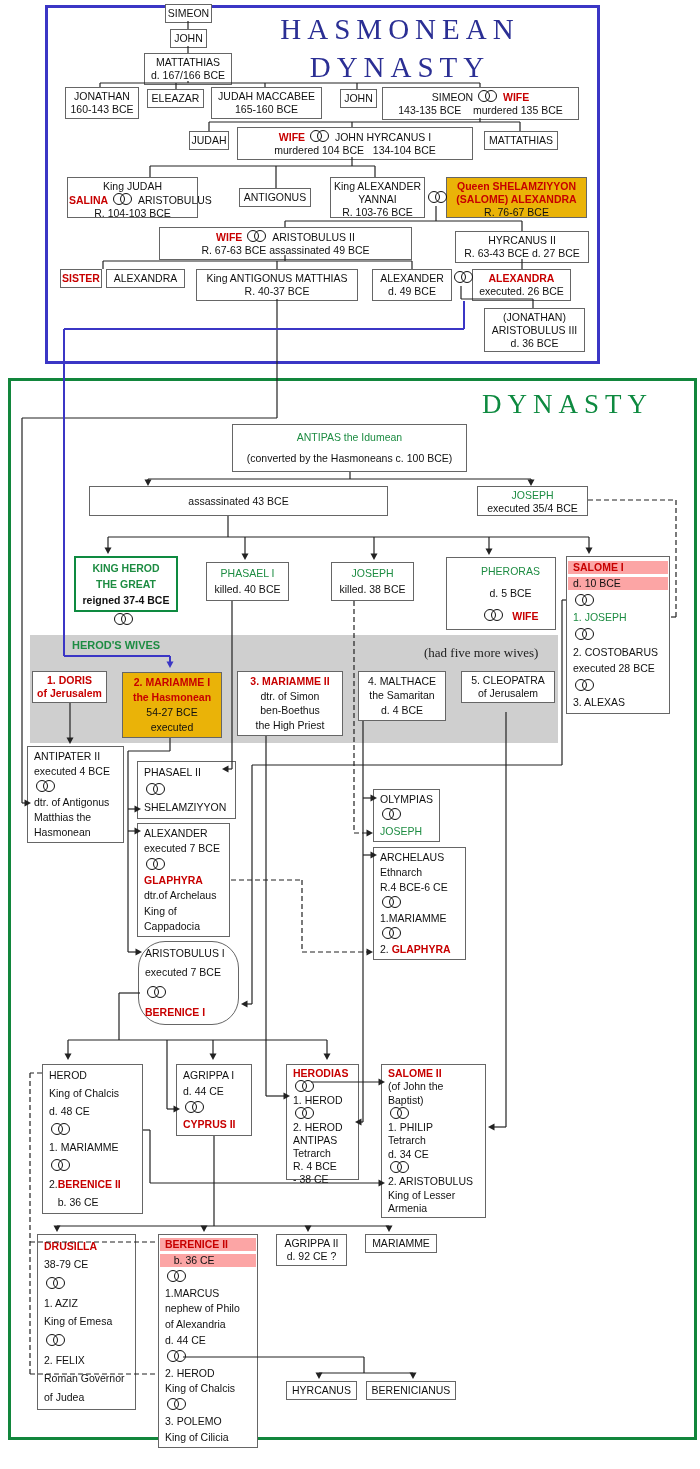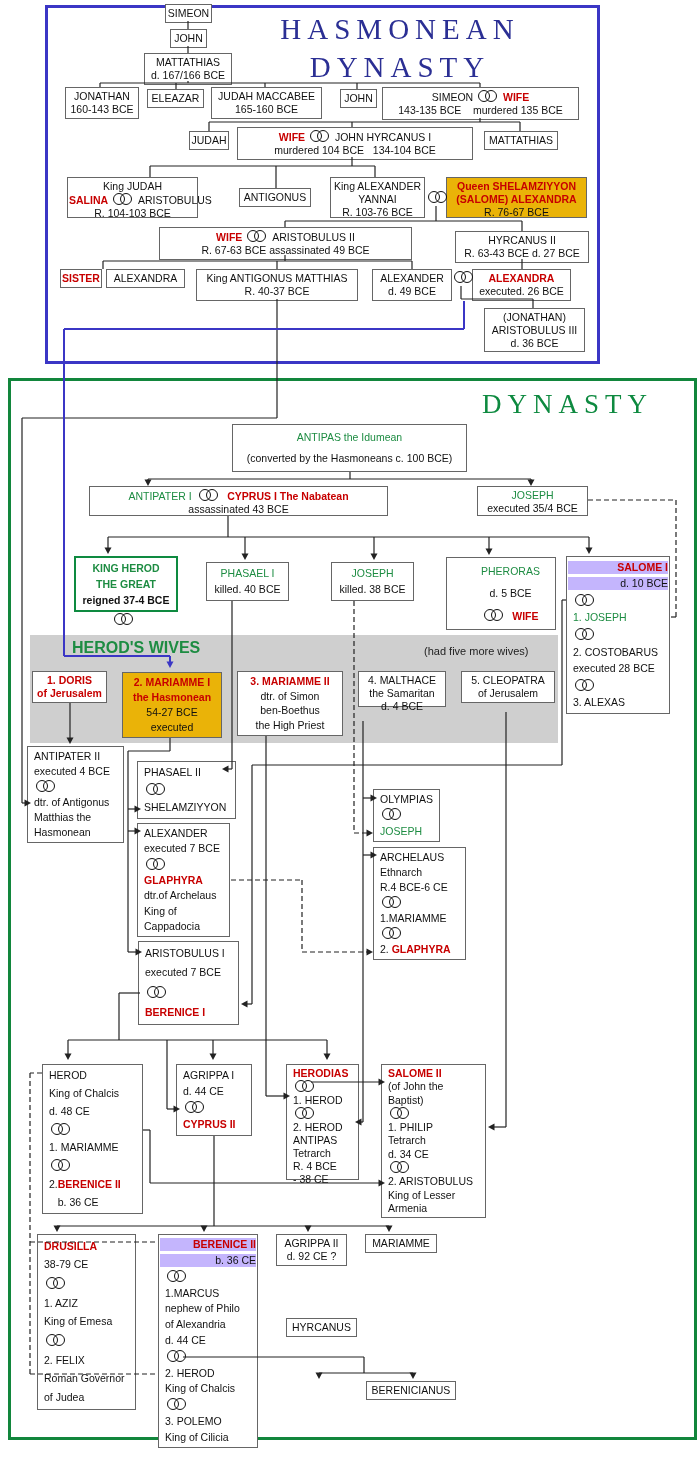--- a/index.html
+++ b/index.html
@@ -6,31 +6,31 @@
   #page{position:relative;width:700px;height:1469px;background:#fff;overflow:hidden;
         font-family:"Liberation Sans",sans-serif;color:#111;}
   .sec-border{position:absolute;background:transparent;}
   #has-border{left:45px;top:5px;width:549px;height:353px;border:3px solid #3b36c5;}
   #her-border{left:8px;top:378px;width:683px;height:1056px;border:3px solid #12863c;}
   .big-title{position:absolute;font-family:"Liberation Serif",serif;text-align:center;
              letter-spacing:6px;font-size:29px;line-height:38px;}
   #has-title{left:255px;top:10px;width:290px;color:#2b2f94;}
   #her-title{left:445px;top:385px;width:245px;color:#0e8a40;font-size:27px;}
   #gray-band{position:absolute;left:30px;top:635px;width:528px;height:108px;background:#cfcfcf;}
-  #wives-label{position:absolute;left:72px;top:639px;font-size:16px;font-weight:bold;color:#1d8c42;}
-  #wives-note{position:absolute;left:424px;top:645px;font-size:11px;color:#222;}
+  #wives-label{position:absolute;left:72px;top:639px;font-size:11px;font-weight:bold;color:#1d8c42;}
+  #wives-note{position:absolute;left:424px;top:645px;font-size:13px;color:#222;font-family:Liberation Serif, serif;}
   .box{position:absolute;box-sizing:border-box;background:#fff;border:1px solid #666;
        font-size:10.5px;line-height:13px;text-align:center;padding:2px 1px;
        display:flex;flex-direction:column;justify-content:space-around;z-index:2;}
   .box.left{text-align:left;}
   .box.left .ln{padding-left:5px;}
   .box.yellow{background:#eab308;}
   .box.greenframe{border:2px solid #0e8a40;font-weight:bold;}
   .ln{white-space:nowrap;}
-  .ln.hl{background:#c4b5fd;text-align:right;}
+  .ln.hl{background:#fca5a5;}
   .c-r{color:#c70000;font-weight:bold;}
   .c-g{color:#1d8c42;}
   .c-gb{color:#1d8c42;font-weight:bold;}
   .rings{display:inline-block;position:relative;width:24px;height:13px;vertical-align:-2px;}
   .rings i{position:absolute;top:0;width:12px;height:12px;border:1.4px solid #111;
            border-radius:50%;box-sizing:border-box;display:block;}
   .rings i:first-child{left:2px;} .rings i:last-child{left:9px;}
   .rings-abs{position:absolute;z-index:3;}
   #key{position:absolute;left:607px;top:4px;width:92px;font-size:12px;line-height:16px;}
   #key .kt{font-weight:bold;font-size:13px;margin-bottom:24px;}
@@ -150,21 +150,20 @@
       <div class="box" style="left: 484px; top: 308px; width: 101px; height: 44px;">
         <div class="ln"><span>(JONATHAN)</span></div>
         <div class="ln"><span>ARISTOBULUS III</span></div>
         <div class="ln"><span>d. 36 BCE</span></div>
       </div>
       <div class="box" style="left: 232px; top: 424px; width: 235px; height: 48px;">
         <div class="ln"><span class="c-g">ANTIPAS  the Idumean</span></div>
         <div class="ln"><span>(converted by the Hasmoneans c. 100 BCE)</span></div>
       </div>
       <div class="box" style="left: 89px; top: 486px; width: 299px; height: 30px;">
-        <div class="ln"><span class="c-g">ANTIPATER I</span><span>&nbsp;&nbsp;</span><span class="rings"><i></i><i></i></span><span class="c-r">&nbsp;&nbsp;CYPRUS I  The Nabatean</span></div>
         <div class="ln"><span>assassinated 43 BCE</span></div>
       </div>
       <div class="box" style="left: 477px; top: 486px; width: 111px; height: 30px;">
         <div class="ln"><span class="c-g">JOSEPH</span></div>
         <div class="ln"><span>executed  35/4 BCE</span></div>
       </div>
       <div class="box greenframe" style="left: 74px; top: 556px; width: 104px; height: 56px;">
         <div class="ln"><span class="c-gb">KING HEROD</span></div>
         <div class="ln"><span class="c-gb">THE GREAT</span></div>
         <div class="ln"><span>reigned 37-4 BCE</span></div>
@@ -202,21 +201,21 @@
         <div class="ln"><span class="c-r">the Hasmonean</span></div>
         <div class="ln"><span>54-27 BCE</span></div>
         <div class="ln"><span>executed</span></div>
       </div>
       <div class="box" style="left: 237px; top: 671px; width: 106px; height: 65px;">
         <div class="ln"><span class="c-r">3. MARIAMME II</span></div>
         <div class="ln"><span>dtr. of Simon</span></div>
         <div class="ln"><span>ben-Boethus</span></div>
         <div class="ln"><span>the High Priest</span></div>
       </div>
-      <div class="box" style="left: 358px; top: 671px; width: 88px; height: 36px;">
+      <div class="box" style="left: 358px; top: 671px; width: 88px; height: 50px;">
         <div class="ln"><span>4. MALTHACE</span></div>
         <div class="ln"><span>the Samaritan</span></div>
         <div class="ln"><span>d. 4 BCE</span></div>
       </div>
       <div class="box" style="left: 461px; top: 671px; width: 94px;">
         <div class="ln"><span>5. CLEOPATRA</span></div>
         <div class="ln"><span>of Jerusalem</span></div>
       </div>
       <div class="box left" style="left: 27px; top: 746px; width: 97px; height: 97px;">
         <div class="ln"><span>ANTIPATER II</span></div>
@@ -233,21 +232,21 @@
       </div>
       <div class="box left" style="left: 137px; top: 823px; width: 93px; height: 114px;">
         <div class="ln"><span>ALEXANDER</span></div>
         <div class="ln"><span>executed 7 BCE</span></div>
         <div class="ln"><span class="rings"><i></i><i></i></span></div>
         <div class="ln"><span class="c-r">GLAPHYRA</span></div>
         <div class="ln"><span>dtr.of Archelaus</span></div>
         <div class="ln"><span>King of</span></div>
         <div class="ln"><span>Cappadocia</span></div>
       </div>
-      <div class="box left" style="left: 138px; top: 941px; width: 101px; height: 84px;">
+      <div class="box left" style="left: 138px; top: 941px; width: 101px; height: 84px; border-radius: 27px;">
         <div class="ln"><span>ARISTOBULUS I</span></div>
         <div class="ln"><span>executed 7 BCE</span></div>
         <div class="ln"><span class="rings"><i></i><i></i></span></div>
         <div class="ln"><span class="c-r">BERENICE I</span></div>
       </div>
       <div class="box left" style="left: 373px; top: 789px; width: 67px; height: 53px;">
         <div class="ln"><span>OLYMPIAS</span></div>
         <div class="ln"><span class="rings"><i></i><i></i></span></div>
         <div class="ln"><span class="c-g">JOSEPH</span></div>
       </div>
@@ -326,21 +325,21 @@
         <div class="ln"><span>3. POLEMO</span></div>
         <div class="ln"><span>King of Cilicia</span></div>
       </div>
       <div class="box" style="left: 276px; top: 1234px; width: 71px;">
         <div class="ln"><span>AGRIPPA II</span></div>
         <div class="ln"><span>d. 92 CE ?</span></div>
       </div>
       <div class="box" style="left: 365px; top: 1234px; width: 72px;">
         <div class="ln"><span>MARIAMME</span></div>
       </div>
-      <div class="box" style="left: 286px; top: 1318px; width: 71px;">
+      <div class="box" style="left: 286px; top: 1381px; width: 71px;">
         <div class="ln"><span>HYRCANUS</span></div>
       </div>
       <div class="box" style="left: 366px; top: 1381px; width: 90px;">
         <div class="ln"><span>BERENICIANUS</span></div>
       </div>
     </div>
 
   <svg class="lines" id="lines-svg" width="700" height="1469" viewBox="0 0 700 1469">
       <line x1="188" y1="21" x2="188" y2="29" stroke="#222" stroke-width="1.2"></line>
       <line x1="188" y1="46" x2="188" y2="53" stroke="#222" stroke-width="1.2"></line>

